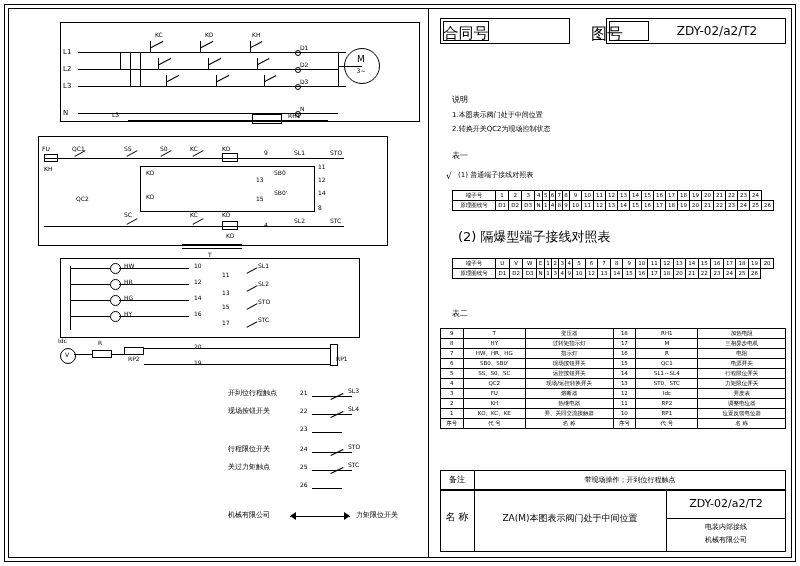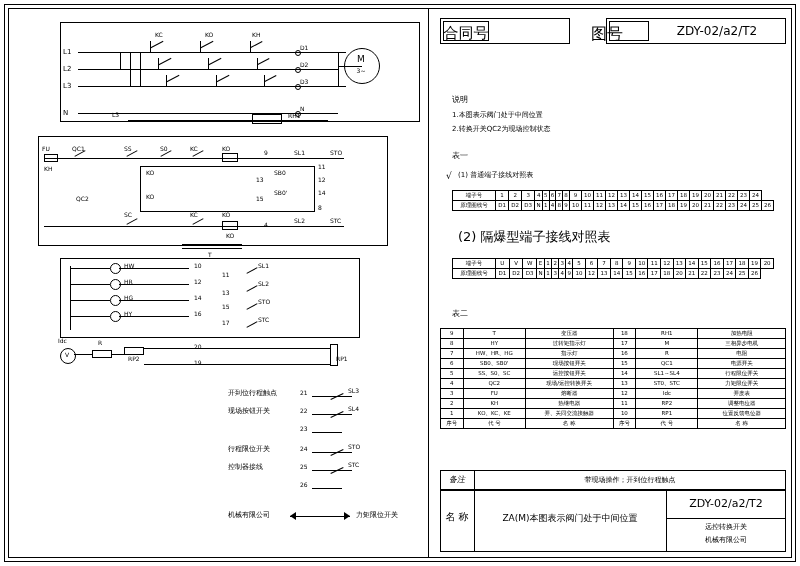--- a/index.html
+++ b/index.html
@@ -217,21 +217,21 @@
 
       <div class="tx" style="left:300px;top:426px;font-size:6px;">23</div>
       <div class="ln" style="left:312px;top:432px;width:30px;height:1px;"></div>
 
       <div class="tx cn" style="left:228px;top:446px;font-size:7px;">行程限位开关</div>
       <div class="tx" style="left:300px;top:446px;font-size:6px;">24</div>
       <div class="tx" style="left:348px;top:444px;font-size:6px;">STO</div>
       <div class="ln" style="left:312px;top:452px;width:40px;height:1px;"></div>
       <div class="ln" style="left:330px;top:452px;width:14px;height:1px;transform:rotate(-25deg);"></div>
 
-      <div class="tx cn" style="left:228px;top:464px;font-size:7px;">控制器接线</div>
+      <div class="tx cn" style="left:228px;top:464px;font-size:7px;">关过力矩触点</div>
       <div class="tx" style="left:300px;top:464px;font-size:6px;">25</div>
       <div class="tx" style="left:348px;top:462px;font-size:6px;">STC</div>
       <div class="ln" style="left:312px;top:470px;width:40px;height:1px;"></div>
       <div class="ln" style="left:330px;top:470px;width:14px;height:1px;transform:rotate(-25deg);"></div>
 
       <div class="tx" style="left:300px;top:482px;font-size:6px;">26</div>
       <div class="ln" style="left:312px;top:488px;width:30px;height:1px;"></div>
     </div>
 
     <div class="tx cn" style="left:228px;top:512px;font-size:7px;">机械有限公司</div>
@@ -460,25 +460,25 @@
           <td style="font-size: 5.5px; width: 88px;">名 称</td>
           <td style="font-size: 5.5px; width: 22px;">序号</td>
           <td style="font-size: 5.5px; width: 62px;">代 号</td>
           <td style="font-size: 5.5px; width: 88px;">名 称</td>
         </tr>
       </tbody>
   </table>
 
   <div class="bd" style="left:440px;top:470px;width:346px;height:20px;"></div>
   <div class="ln" style="left:474px;top:470px;width:1px;height:20px;"></div>
-  <div class="tx cn ctr" style="left:440px;top:476px;width:34px;font-size:8px;font-style:italic;">备注</div>
+  <div class="tx cn ctr" style="left:440px;top:476px;width:34px;font-size:8px;">备注</div>
   <div class="tx cn ctr" style="left:474px;top:477px;width:312px;font-size:7px;">带现场操作；开到位行程触点</div>
 
   <div class="bd" style="left:440px;top:490px;width:346px;height:62px;"></div>
   <div class="ln" style="left:474px;top:490px;width:1px;height:62px;"></div>
   <div class="ln" style="left:666px;top:490px;width:1px;height:62px;"></div>
   <div class="ln" style="left:666px;top:518px;width:120px;height:1px;"></div>
   <div class="tx cn ctr" style="left:440px;top:512px;width:34px;font-size:10px;">名 称</div>
   <div class="tx cn ctr" style="left:474px;top:514px;width:192px;font-size:9px;">ZA(M)本图表示阀门处于中间位置</div>
   <div class="tx ctr" style="left:666px;top:498px;width:120px;font-size:11px;">ZDY-02/a2/T2</div>
-  <div class="tx cn ctr" style="left:666px;top:524px;width:120px;font-size:7px;">远控转换开关</div>
+  <div class="tx cn ctr" style="left:666px;top:524px;width:120px;font-size:7px;">电装内部接线</div>
   <div class="tx cn ctr" style="left:666px;top:537px;width:120px;font-size:7px;">机械有限公司</div>
 </div>
 
 </body></html>

